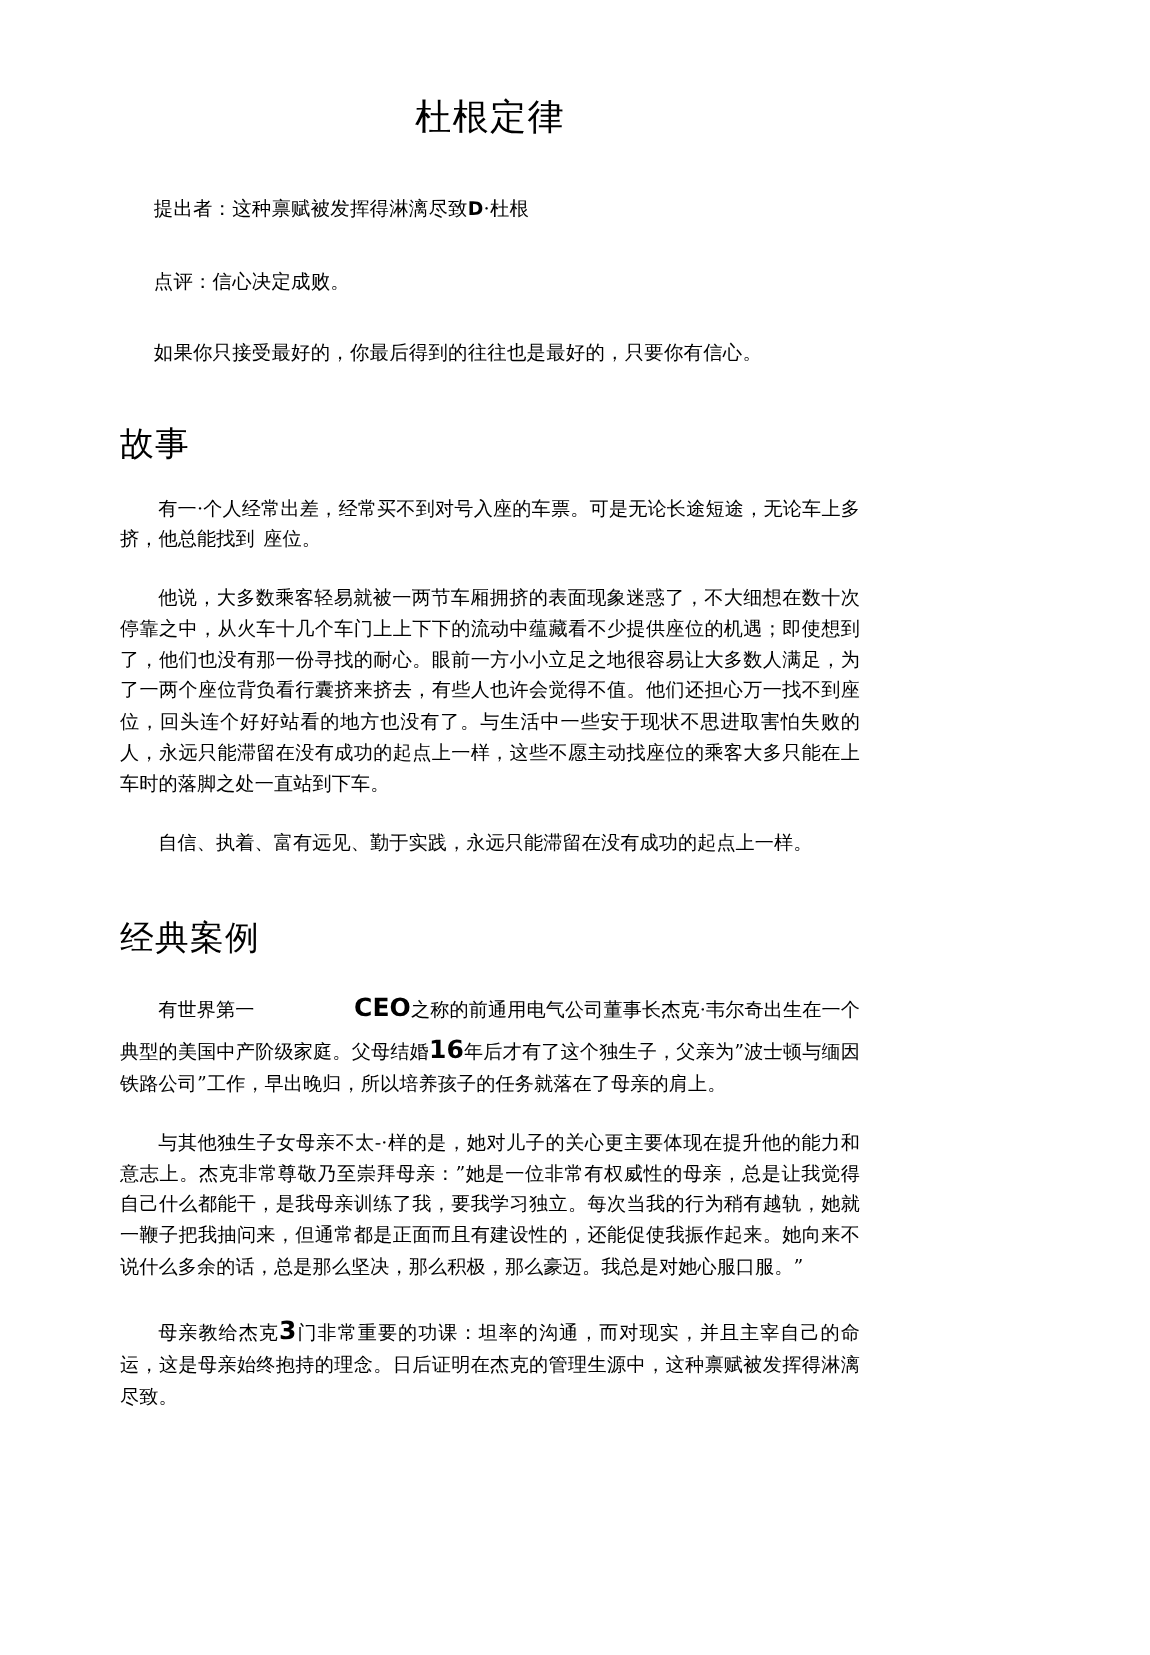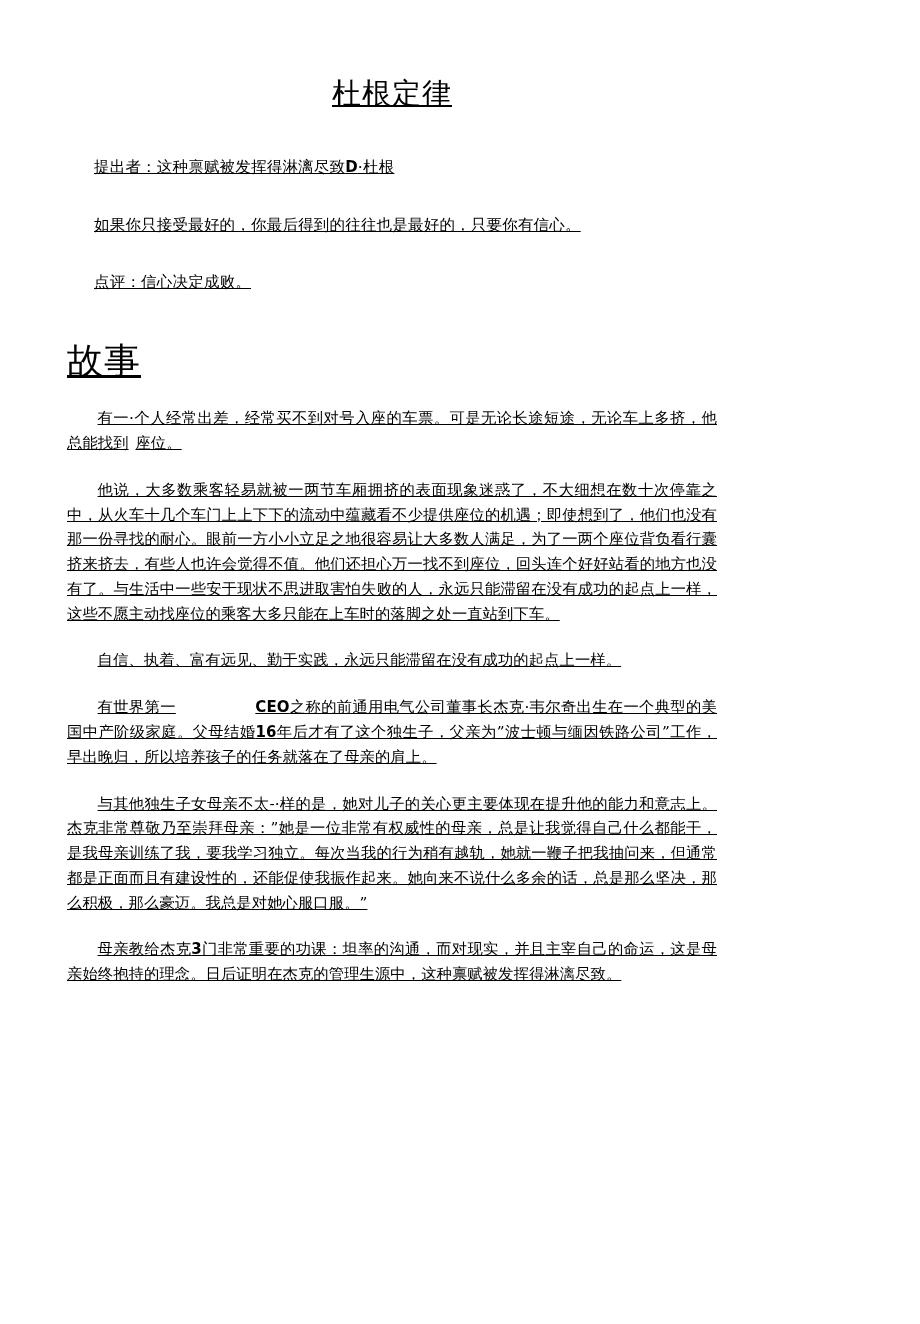--- a/index.html
+++ b/index.html
@@ -11,22 +11,21 @@
     font-family: "DejaVu Serif", "Liberation Serif", serif;
     color: #000000;
   }
   .page {
     position: relative;
     width: 784px;
     height: 1324px;
     background: #ffffff;
     overflow: hidden;
     box-sizing: border-box;
-    padding: 0 67px;
-    text-decoration: underline;
+    padding: 0 96px;
   }
 
   
   .doc-title {
     margin: 0;
     padding: 0;
     text-align: center;
     font-size: 29px;
     font-weight: 400;
     line-height: 1.25;
@@ -50,21 +49,21 @@
   .b-latin {
     font-family: "DejaVu Sans", "Liberation Sans", sans-serif;
     font-weight: 700;
     font-size: 15px;
   }
 
   
   .section-heading {
     margin: 0;
     padding: 0;
-    font-size: 36px;
+    font-size: 27px;
     font-weight: 400;
     line-height: 1.3;
     letter-spacing: 1px;
   }
   .h-gushi   { margin-top: 44px; }
   .h-jingdian{ margin-top: 47px; }
 
   
   .body-block { margin-top: 22px; }
   .body-block p {
@@ -77,52 +76,53 @@
     letter-spacing: 0.1px;
   }
   .body-block p:last-child { margin-bottom: 0; }
 
   .gap-sm { display: inline-block; width: 0.45em; }
   .gap-lg { display: inline-block; width: 5.2em; }
 
   .bold-num {
     font-family: "DejaVu Sans", "Liberation Sans", sans-serif;
     font-weight: 700;
-    font-size: 15px;
+    font-size: 20px;
   }
 </style>
 </head>
 <body>
 
 <div class="page">
 
   <h1 class="doc-title">杜根定律</h1>
 
   <div class="intro">
     <p>
       <span>提出者：这种禀赋被发挥得淋漓尽致</span><span class="b-latin">D</span><span>·杜根</span>
     </p>
     <p>
-      <span>如果你只接受最好的，你最后得到的往往也是最好的，只要你有信心。</span>
+      <span>点评：信心决定成败。</span>
     </p>
     <p>
-      <span>点评：信心决定成败。</span>
+      <span>如果你只接受最好的，你最后得到的往往也是最好的，只要你有信心。</span>
     </p>
   </div>
 
   <h2 class="section-heading h-gushi">故事</h2>
 
   <div class="body-block">
     <p>
       <span>有一·个人经常出差，经常买不到对号入座的车票。可是无论长途短途，无论车上多挤，他总能找到</span><span class="gap-sm"></span><span>座位。</span>
     </p>
     <p>他说，大多数乘客轻易就被一两节车厢拥挤的表面现象迷惑了，不大细想在数十次停靠之中，从火车十几个车门上上下下的流动中蕴藏看不少提供座位的机遇；即使想到了，他们也没有那一份寻找的耐心。眼前一方小小立足之地很容易让大多数人满足，为了一两个座位背负看行囊挤来挤去，有些人也许会觉得不值。他们还担心万一找不到座位，回头连个好好站看的地方也没有了。与生活中一些安于现状不思进取害怕失败的人，永远只能滞留在没有成功的起点上一样，这些不愿主动找座位的乘客大多只能在上车时的落脚之处一直站到下车。</p>
     <p>自信、执着、富有远见、勤于实践，永远只能滞留在没有成功的起点上一样。</p>
   </div>
 
+  <h2 class="section-heading h-jingdian">经典案例</h2>
 
   <div class="body-block">
     <p>
       <span>有世界第一</span><span class="gap-lg"></span><span class="bold-num">CEO</span><span>之称的前通用电气公司董事长杰克·韦尔奇出生在一个典型的美国中产阶级家庭。父母结婚</span><span class="bold-num">16</span><span>年后才有了这个独生子，父亲为”波士顿与缅因铁路公司”工作，早出晚归，所以培养孩子的任务就落在了母亲的肩上。</span>
     </p>
     <p>与其他独生子女母亲不太-·样的是，她对儿子的关心更主要体现在提升他的能力和意志上。杰克非常尊敬乃至崇拜母亲：”她是一位非常有权威性的母亲，总是让我觉得自己什么都能干，是我母亲训练了我，要我学习独立。每次当我的行为稍有越轨，她就一鞭子把我抽问来，但通常都是正面而且有建设性的，还能促使我振作起来。她向来不说什么多余的话，总是那么坚决，那么积极，那么豪迈。我总是对她心服口服。”</p>
     <p>
       <span>母亲教给杰克</span><span class="bold-num">3</span><span>门非常重要的功课：坦率的沟通，而对现实，并且主宰自己的命运，这是母亲始终抱持的理念。日后证明在杰克的管理生源中，这种禀赋被发挥得淋漓尽致。</span>
     </p>
   </div>

